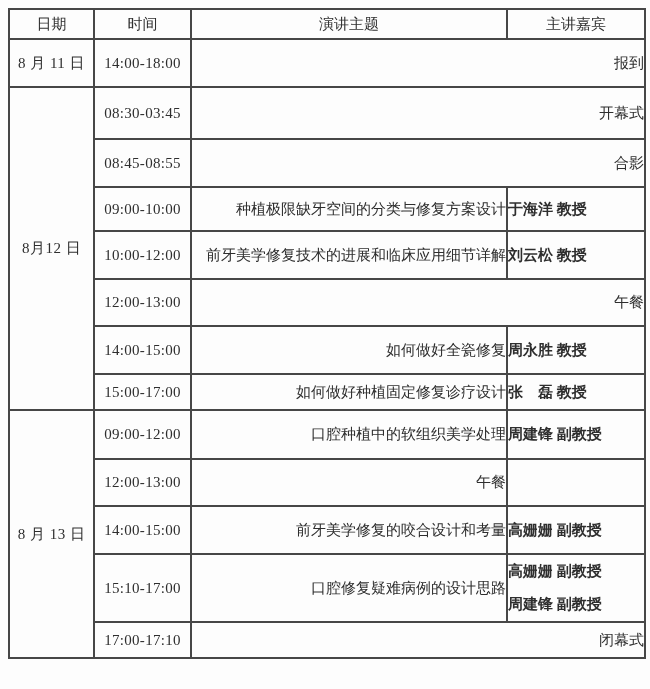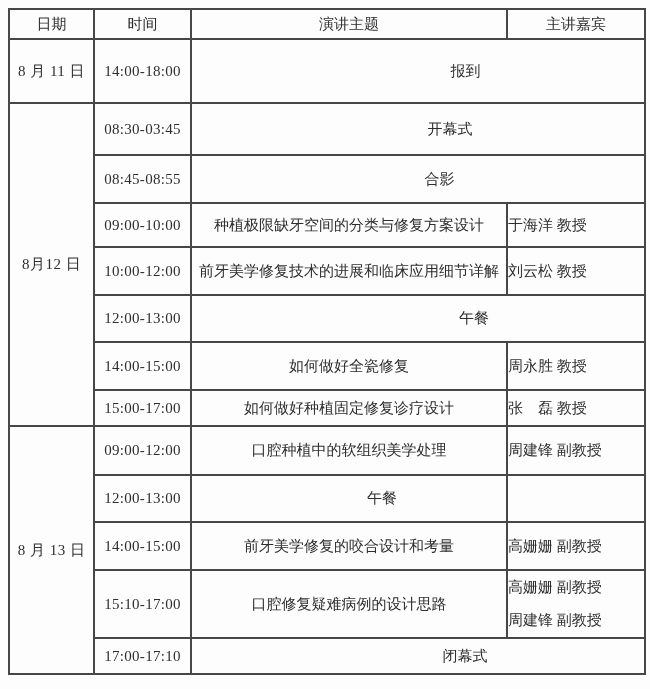--- a/index.html
+++ b/index.html
@@ -35,24 +35,24 @@
     margin-left: 8px;
   }
   .schedule thead tr { height: 30px; }
   .col-date    { width: 85px;  }
   .col-time    { width: 97px;  }
   .col-topic   { width: 316px; }
   .col-speaker { width: 138px; }
 
   .date-cell  { text-align: center; letter-spacing: 0.5px; }
   .time-cell  { text-align: center; letter-spacing: 0.3px; }
-  .topic-cell { text-align: center; padding-left: 12px; padding-right: 4px; }
+  .topic-cell { text-align: right; padding-left: 12px; padding-right: 4px; }
   .topic-cell.event { padding-left: 78px; }
   .speaker-cell { text-align: left; padding-left: 11px; }
-  .speaker-line { line-height: 33px; white-space: nowrap; }
+  .speaker-line { line-height: 33px; white-space: nowrap; font-weight: bold; }
   .schedule th { text-align: center; }
 </style>
 </head>
 <body>
 
 <div class="page">
   <table class="schedule">
     <colgroup>
       <col class="col-date">
       <col class="col-time">
@@ -61,21 +61,21 @@
     </colgroup>
     <thead>
       <tr>
         <th>日期</th>
         <th>时间</th>
         <th>演讲主题</th>
         <th>主讲嘉宾</th>
       </tr>
     </thead>
     <tbody>
-        <tr style="height: 64px;">
+        <tr style="height: 48px;">
           <td rowspan="1" class="date-cell">8 月 11 日</td>
           <td class="time-cell">14:00-18:00</td>
           <td class="topic-cell event" colspan="2" style="padding-left: 95px;">报到</td>
         </tr>
         <tr style="height: 52px;">
           <td rowspan="7" class="date-cell">8月12 日</td>
           <td class="time-cell">08:30-03:45</td>
           <td class="topic-cell event" colspan="2" style="padding-left: 64px;">开幕式</td>
         </tr>
         <tr style="height: 48px;">

